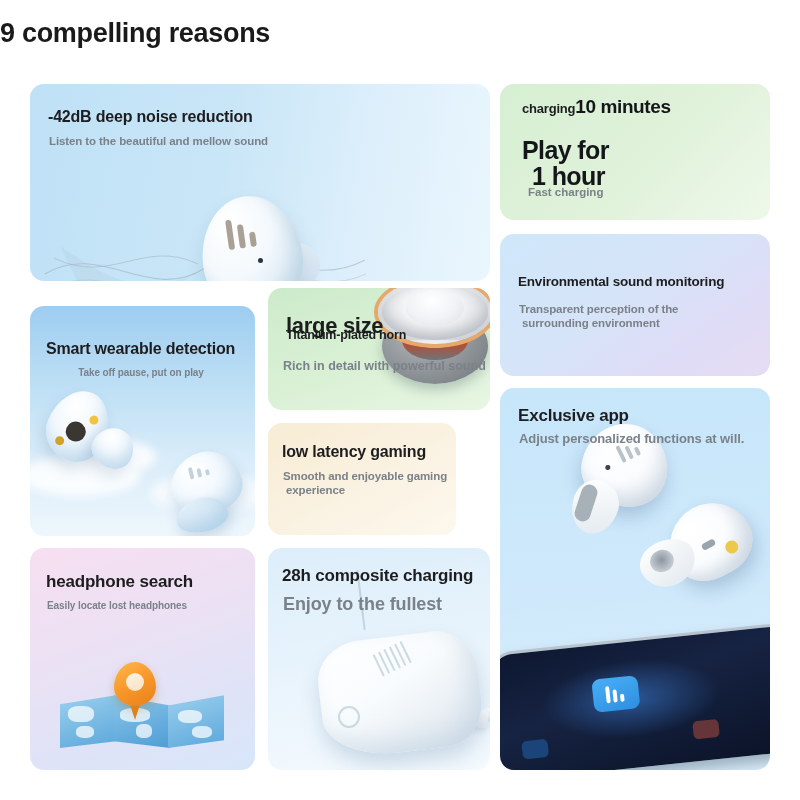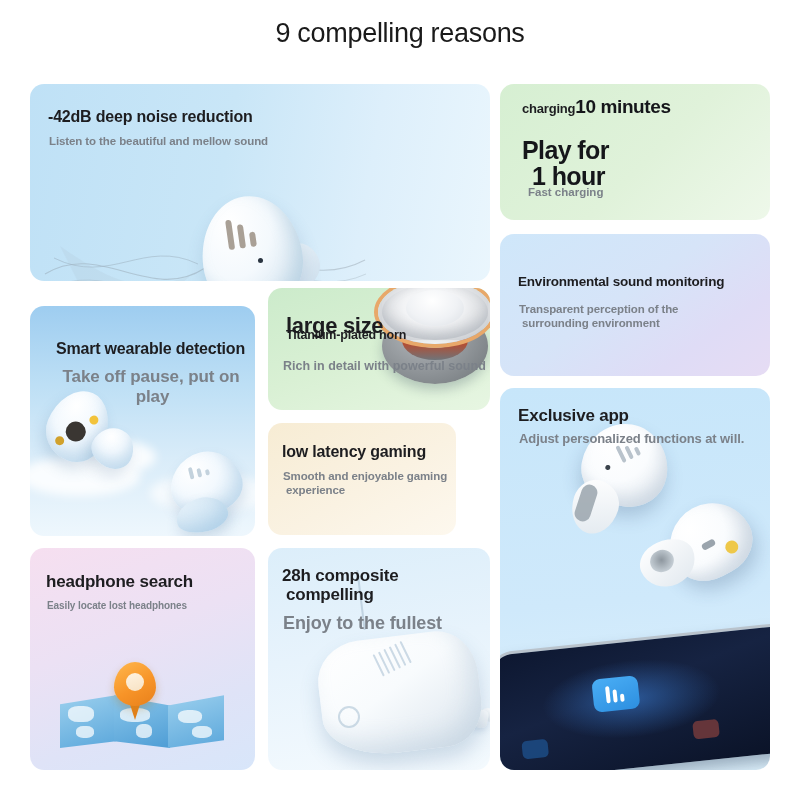--- a/index.html
+++ b/index.html
@@ -6,22 +6,22 @@
   html, body {
     width: 800px; height: 800px;
     background: #ffffff;
     font-family: "Liberation Sans", sans-serif;
     overflow: hidden;
   }
   .page { position: relative; width: 800px; height: 800px; background: #fff; }
 
   .page-title {
     position: absolute; left: 0; top: 18px; width: 800px;
-    text-align: center;
-    font-size: 27px; font-weight: normal; color: #1a1a1a;
+    text-align: left;
+    font-size: 27px; font-weight: bold; color: #1a1a1a;
     letter-spacing: -0.3px;
   }
 
   .card {
     position: absolute;
     border-radius: 14px;
     overflow: hidden;
   }
   .card-art { position: absolute; inset: 0; overflow: hidden; }
   .card-text { position: absolute; z-index: 5; }
@@ -294,21 +294,21 @@
           <i style="position:absolute; left:8px; bottom:0; width:4px; height:9px; background:#c3d2dd; border-radius:2px; display:block;"></i>
           <i style="position:absolute; left:16px; bottom:0; width:4px; height:6px; background:#c3d2dd; border-radius:2px; display:block;"></i>
         </div>
       </div>
       <div class="bud-sky" style="left:146px; top:192px; width:52px; height:34px; transform:rotate(-14deg);">
         <div class="bsk-body" style="background:linear-gradient(160deg,#eaf4fb,#bcd9ee);"></div>
       </div>
     </div>
     <div class="card-text">
       <div class="c-title">Smart wearable detection</div>
-      <div class="c-sub" style="font-size:17px">Take off pause, put on play</div>
+      <div class="c-sub" style="font-size:10px">Take off pause, put on play</div>
     </div>
   </div>
 
   <div class="card" id="card-driver">
     <div class="card-art" style="overflow:visible">
       <div class="speaker">
         <div class="spk-base"></div>
         <div class="spk-mid"></div>
         <div class="spk-inner"></div>
         <div class="spk-cone"></div>
@@ -406,18 +406,18 @@
           <i style="left:6px"></i>
           <i style="left:12px"></i>
           <i style="left:18px"></i>
           <i style="left:24px"></i>
           <i style="left:30px"></i>
       </div>
       <div class="case-seam"></div>
       <div class="case-btn"></div>
     </div>
     <div class="card-text">
-      <div class="c-title" style="font-size:17px">28h composite compelling</div>
+      <div class="c-title" style="font-size:17px">28h composite charging</div>
       <div class="c-sub" style="font-size:18px">Enjoy to the fullest</div>
     </div>
   </div>
 
 </div>
 
 </body></html>

